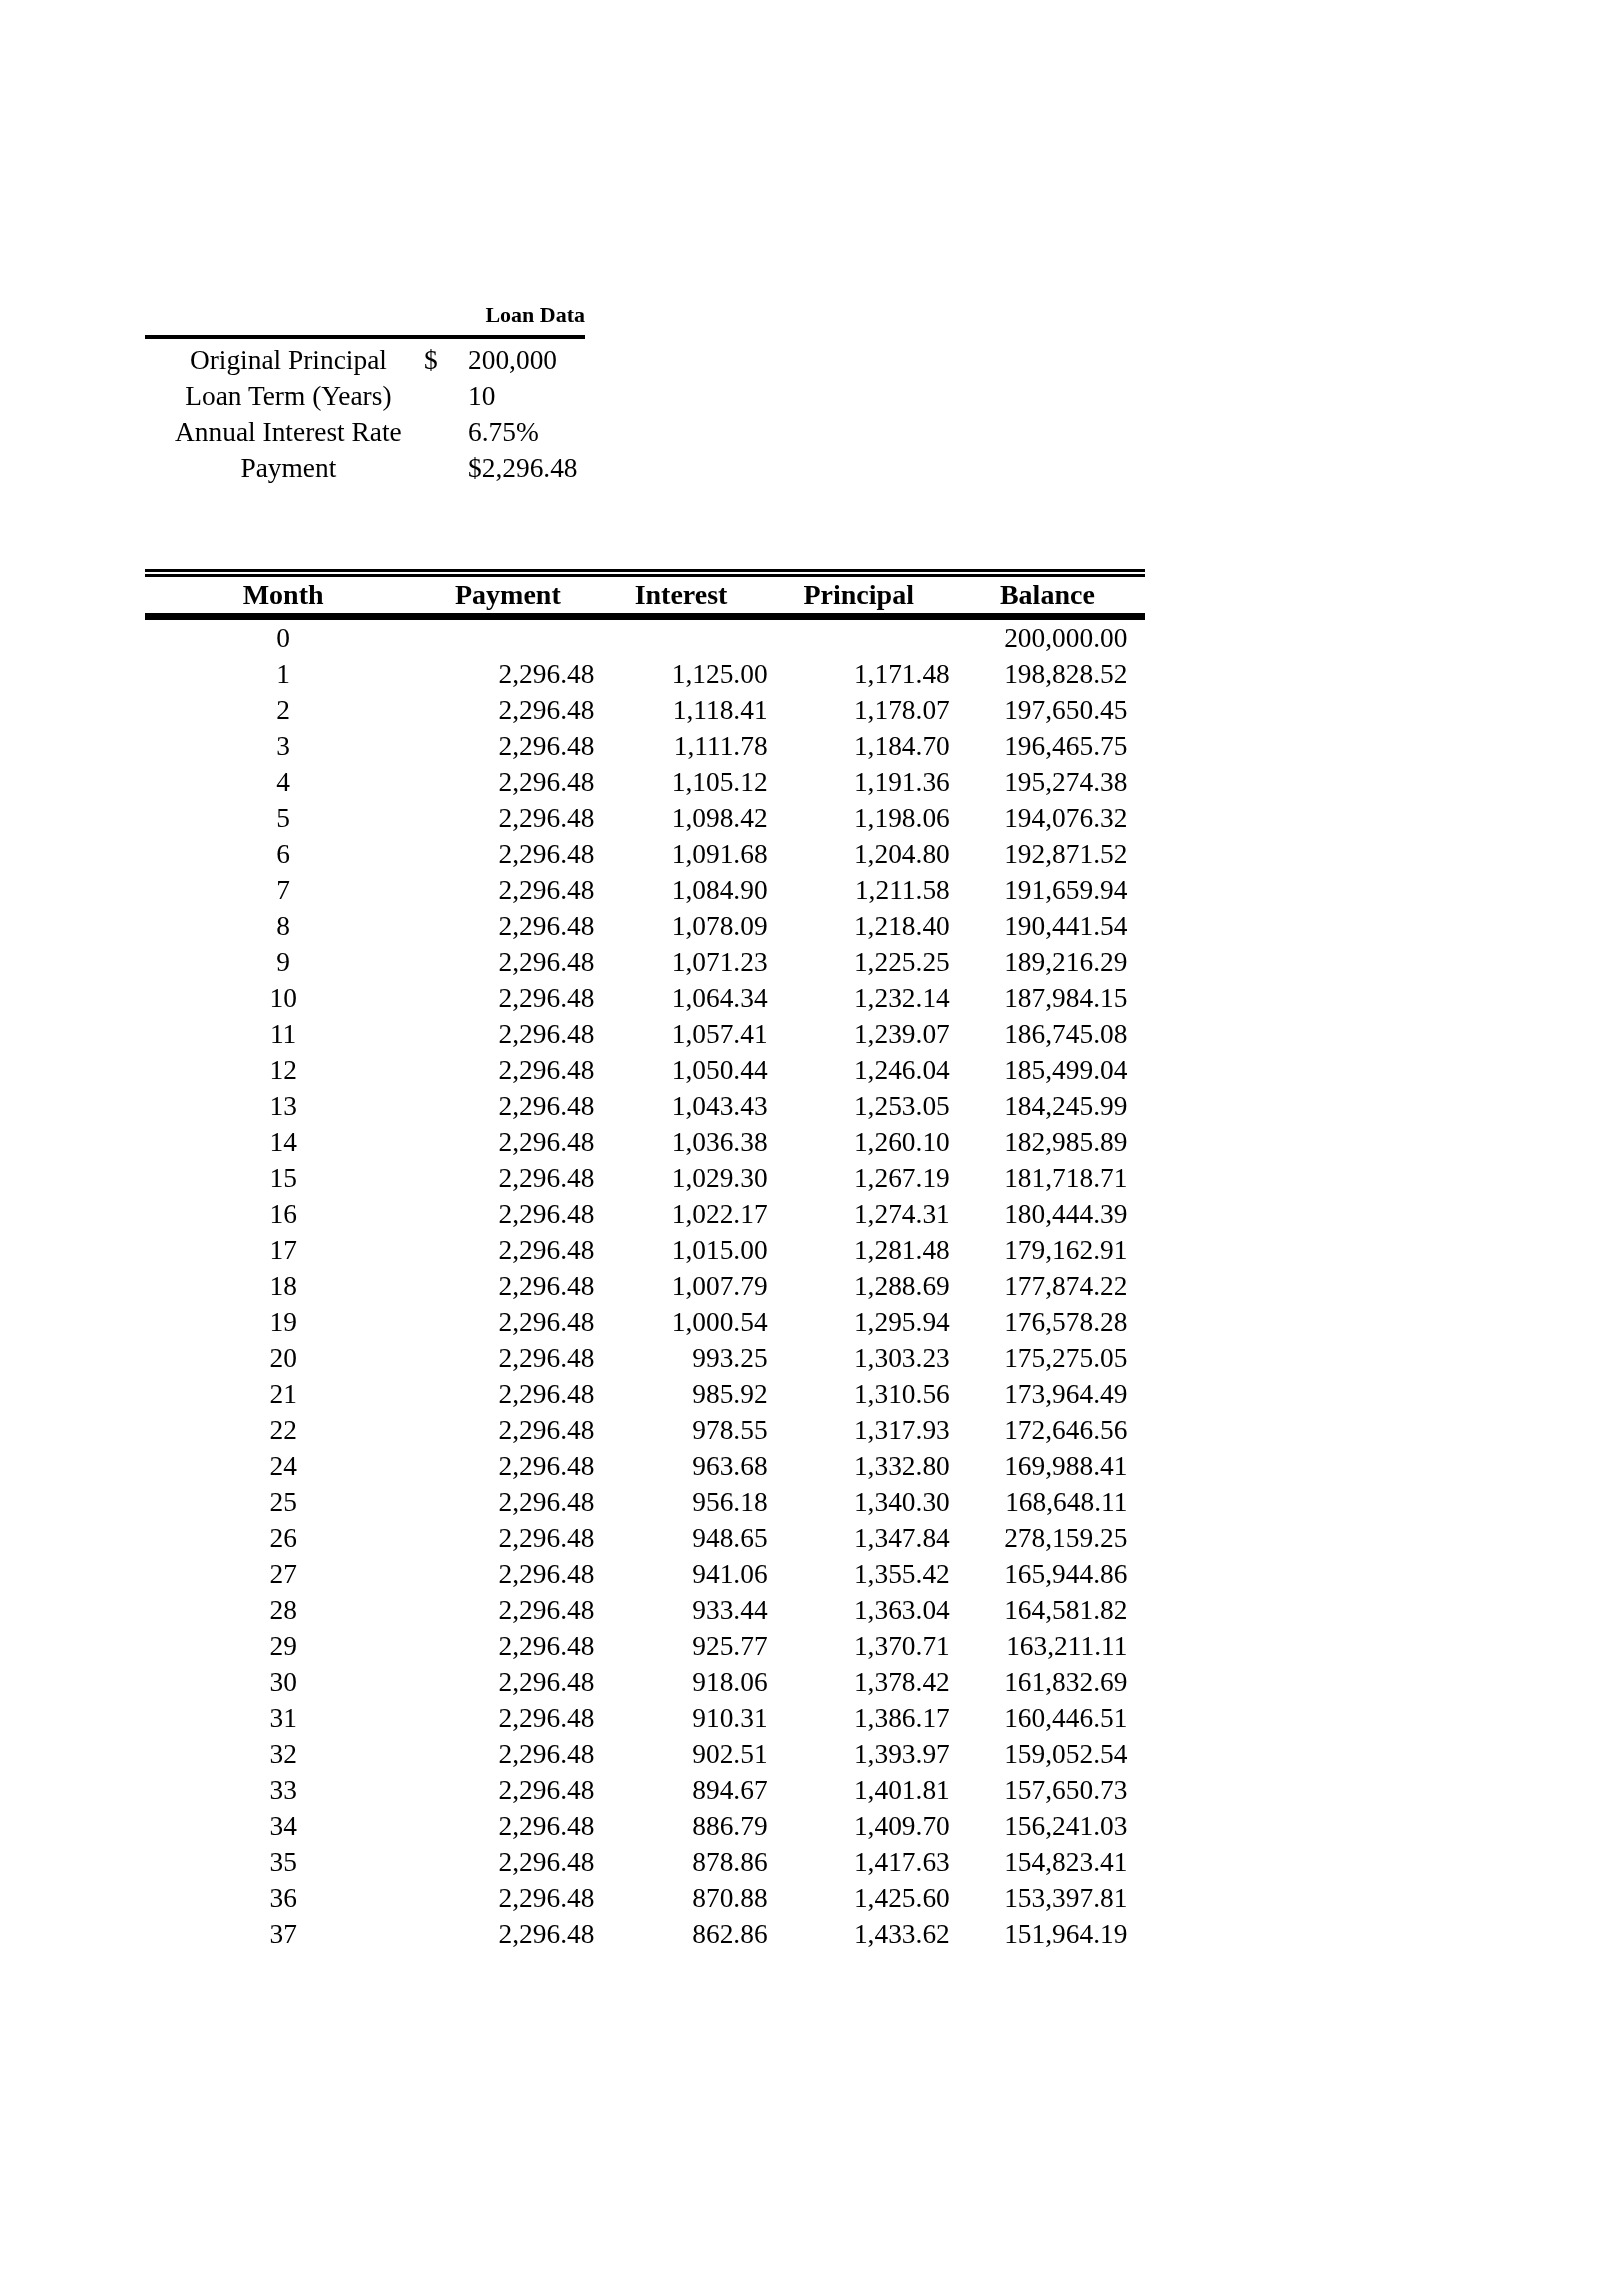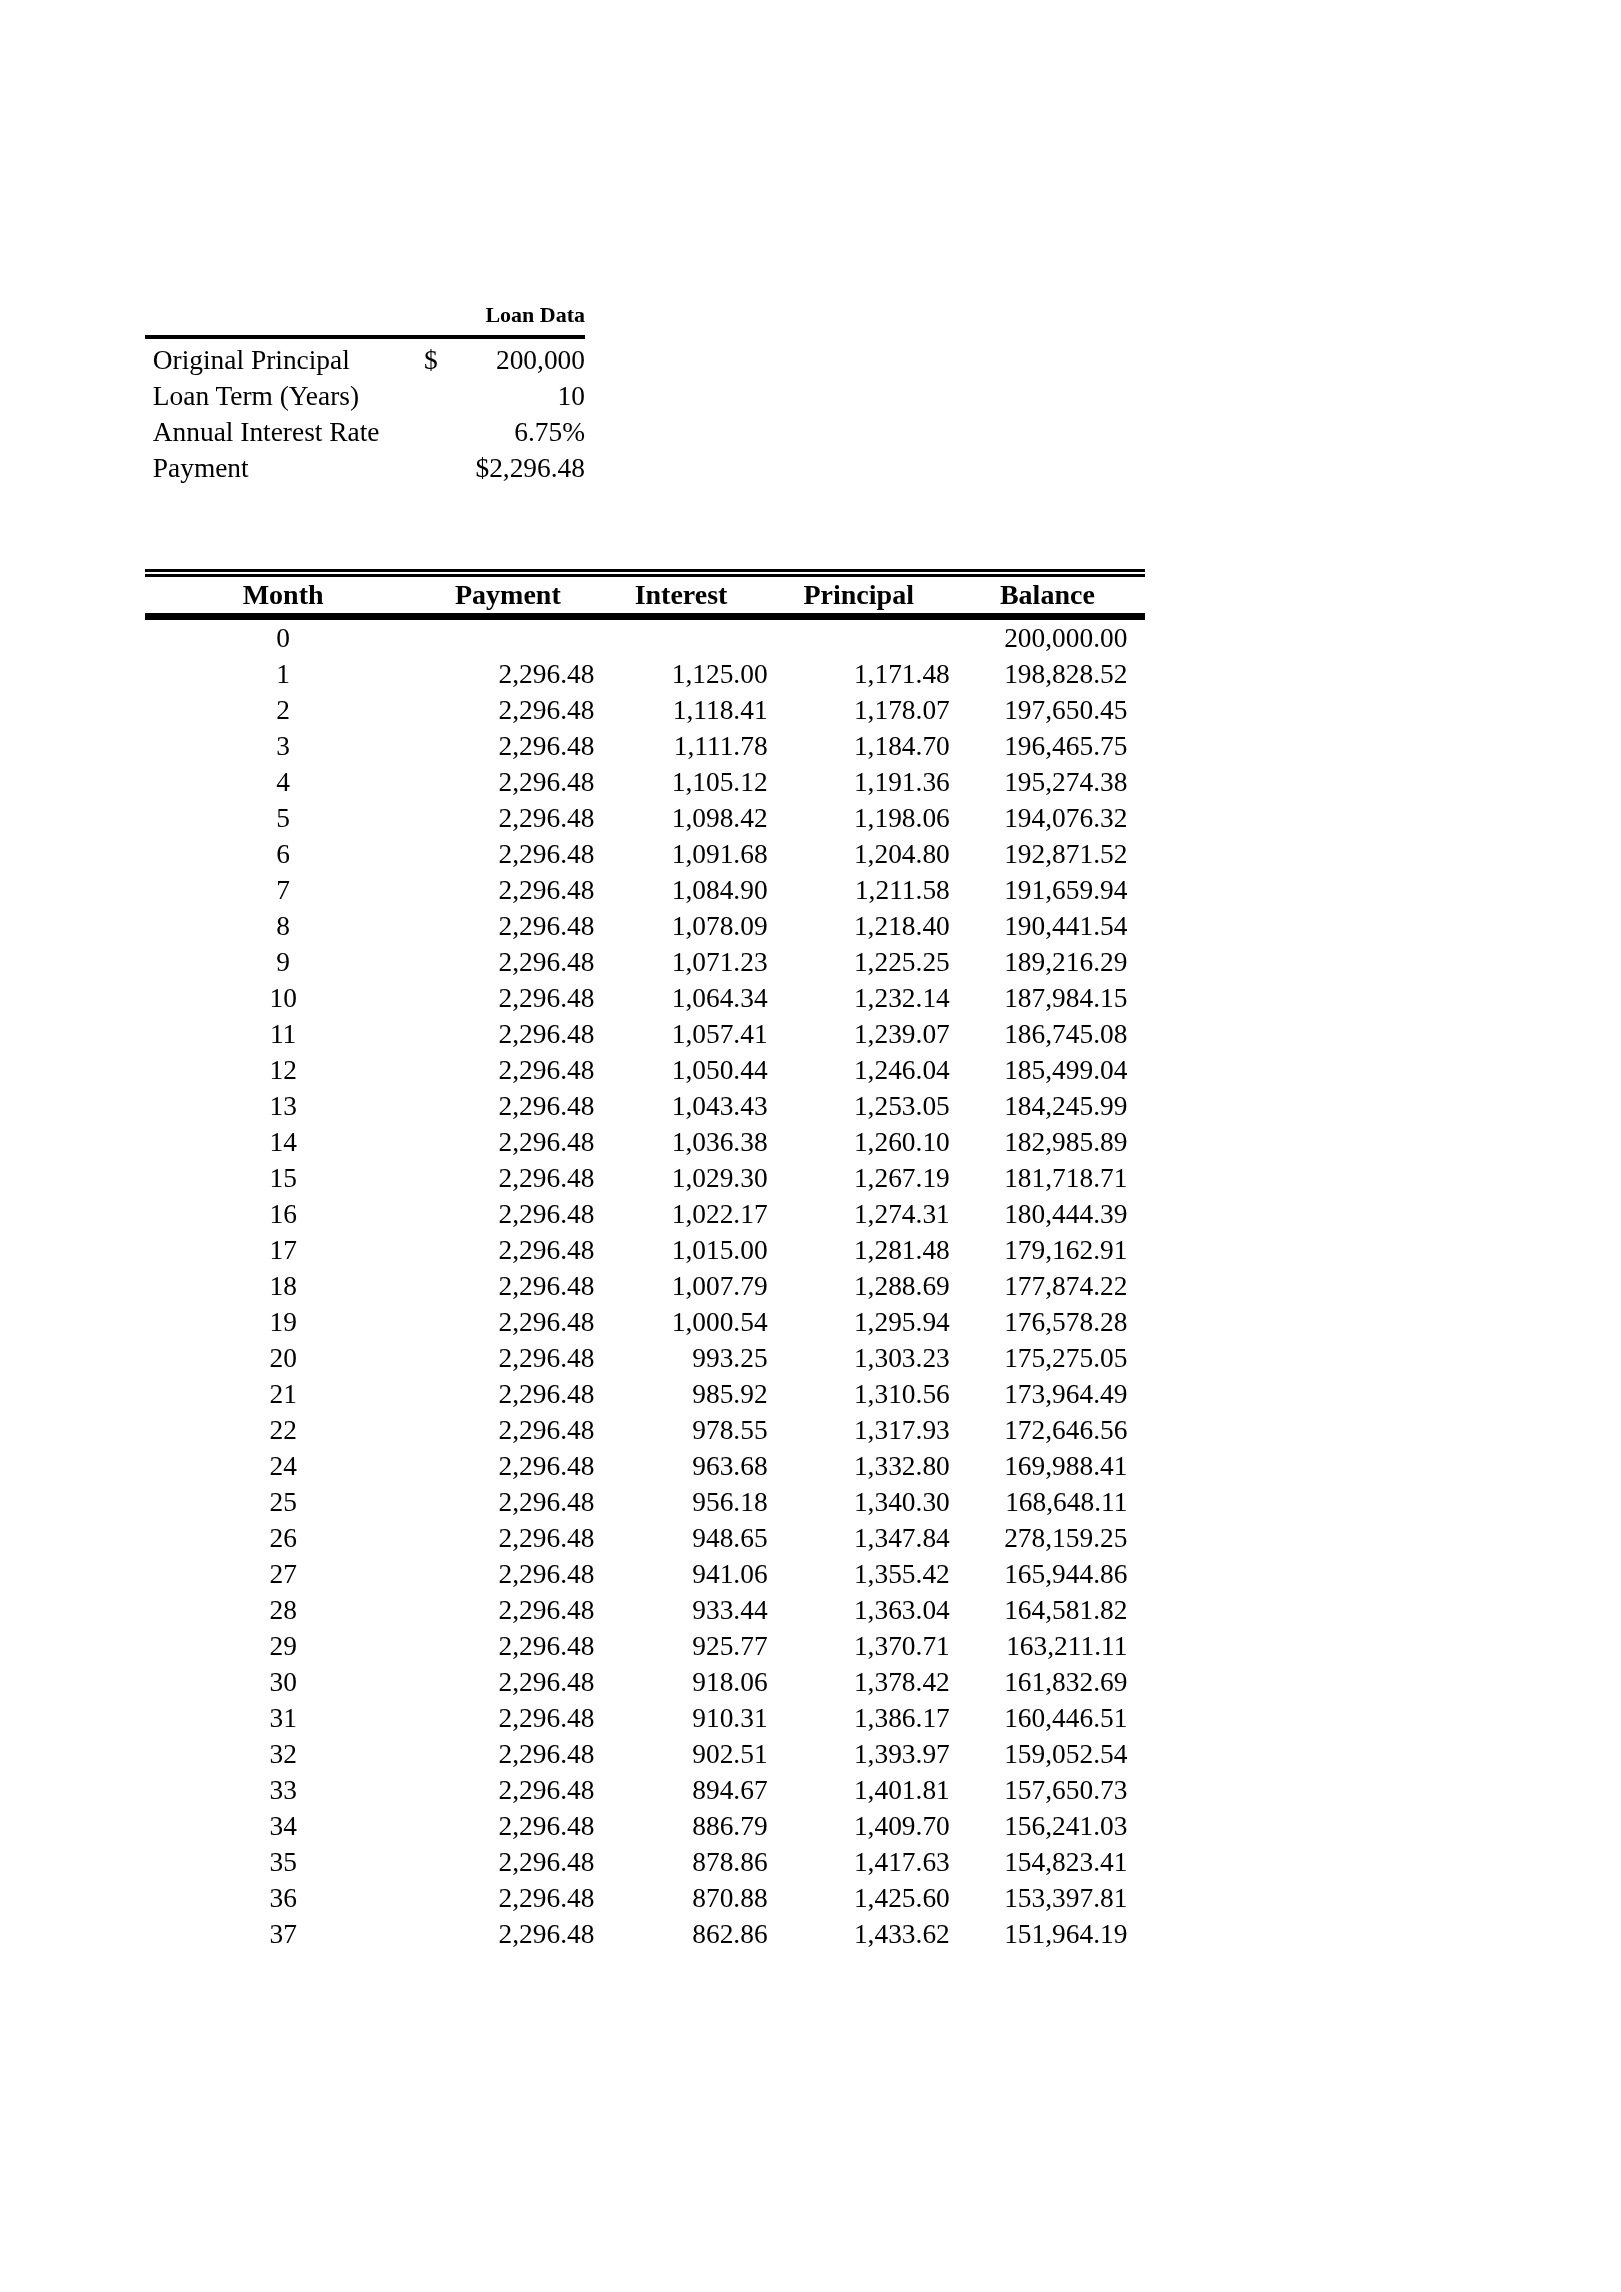--- a/index.html
+++ b/index.html
@@ -36,28 +36,28 @@
     padding-top: 2.9px;
   }
   .loan-row {
     display: grid;
     grid-template-columns: 279px 44px 1fr;
     height: 36px;
     line-height: 36px;
   }
   .loan-label {
     padding-left: 7.8px;
-    text-align: left;
+    text-align: center;
     white-space: nowrap;
   }
   .loan-prefix {
     text-align: left;
   }
   .loan-value {
-    text-align: right;
+    text-align: left;
     white-space: nowrap;
   }
 
   
   #amort {
     position: absolute;
     left: 145px;
     top: 551px;
     width: 1000px;
     margin-top: 18px;

